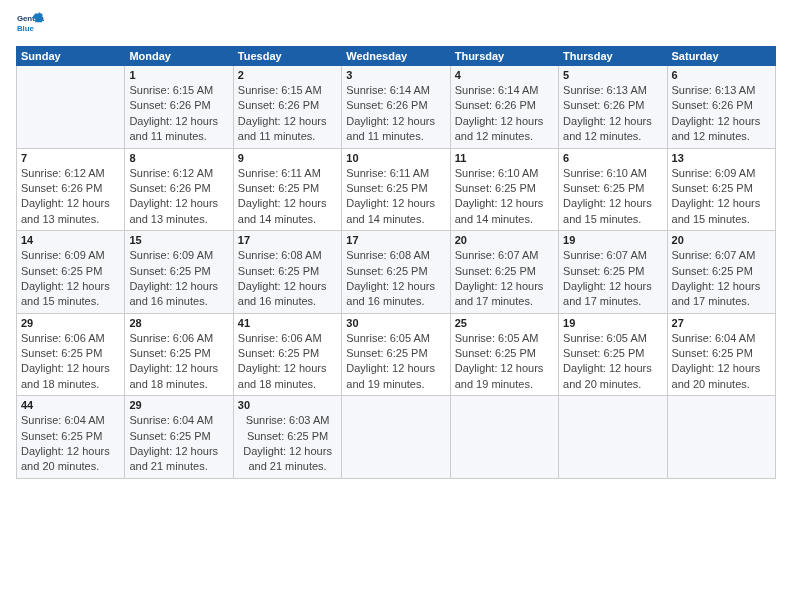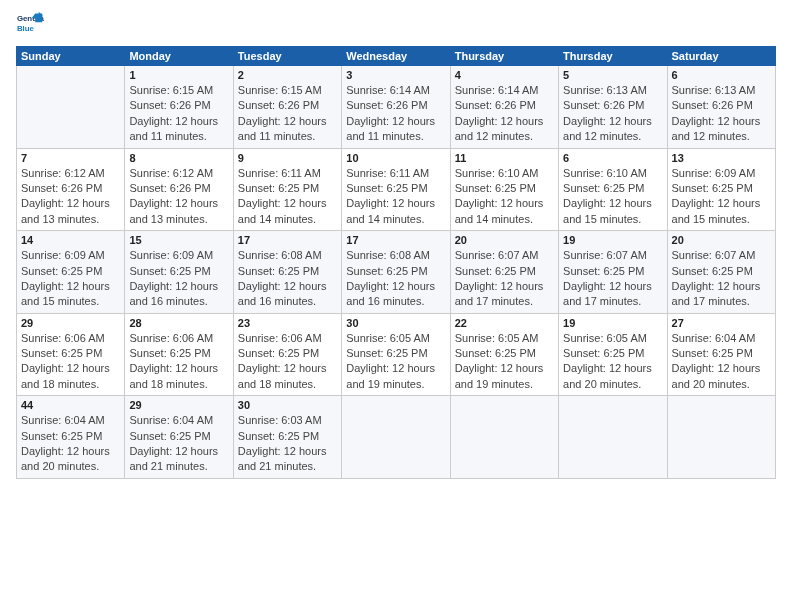--- a/index.html
+++ b/index.html
@@ -281,35 +281,35 @@
 and 18 minutes.</div>
           </td>
           <td>
             <span class="day-num">28</span>
             <div class="day-info" style="white-space: pre-line;">Sunrise: 6:06 AM
 Sunset: 6:25 PM
 Daylight: 12 hours
 and 18 minutes.</div>
           </td>
           <td>
-            <span class="day-num">23</span>
+            <span class="day-num">41</span>
             <div class="day-info" style="white-space: pre-line;">Sunrise: 6:06 AM
 Sunset: 6:25 PM
 Daylight: 12 hours
 and 18 minutes.</div>
           </td>
           <td>
             <span class="day-num">30</span>
             <div class="day-info" style="white-space: pre-line;">Sunrise: 6:05 AM
 Sunset: 6:25 PM
 Daylight: 12 hours
 and 19 minutes.</div>
           </td>
           <td>
-            <span class="day-num">22</span>
+            <span class="day-num">25</span>
             <div class="day-info" style="white-space: pre-line;">Sunrise: 6:05 AM
 Sunset: 6:25 PM
 Daylight: 12 hours
 and 19 minutes.</div>
           </td>
           <td>
             <span class="day-num">19</span>
             <div class="day-info" style="white-space: pre-line;">Sunrise: 6:05 AM
 Sunset: 6:25 PM
 Daylight: 12 hours
@@ -333,21 +333,21 @@
           </td>
           <td>
             <span class="day-num">29</span>
             <div class="day-info" style="white-space: pre-line;">Sunrise: 6:04 AM
 Sunset: 6:25 PM
 Daylight: 12 hours
 and 21 minutes.</div>
           </td>
           <td>
             <span class="day-num">30</span>
-            <div class="day-info" style="white-space: pre-line;">Sunrise: 6:03 AM
+            <div class="day-info" style="white-space: pre-line; text-align: center;">Sunrise: 6:03 AM
 Sunset: 6:25 PM
 Daylight: 12 hours
 and 21 minutes.</div>
           </td>
           <td class="empty-cell"></td>
           <td class="empty-cell"></td>
           <td class="empty-cell"></td>
           <td class="empty-cell"></td>
         </tr>
       </tbody>

